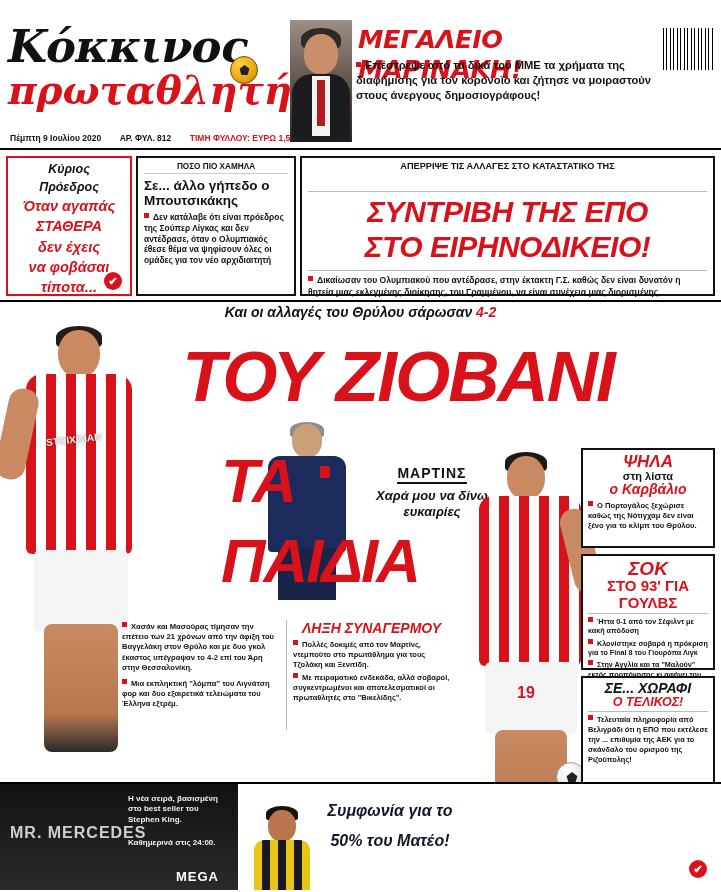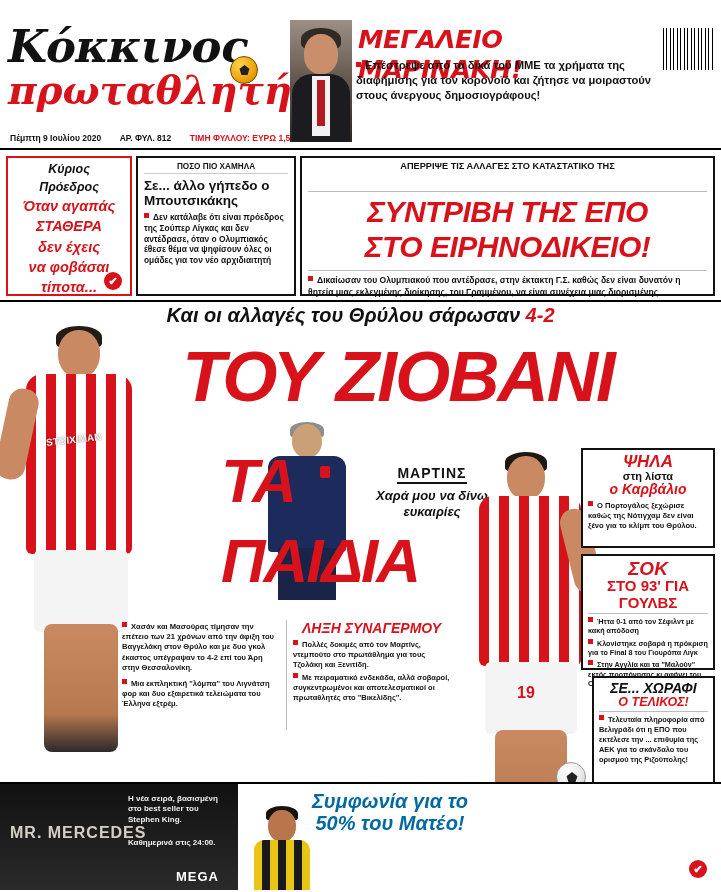--- a/index.html
+++ b/index.html
@@ -268,21 +268,21 @@
     position: relative;
     height: 588px;
     background: #fff;
     overflow: hidden;
   }
   .topline {
     position: absolute;
     left: 0; top: 2px;
     width: 100%;
     text-align: center;
-    font-size: 20px;
+    font-size: 14px;
     font-weight: bold;
     color: #111;
     font-style: italic;
   }
   .topline .red { color: #d8121a; }
 
   
   .player-left {
     position: absolute;
     left: 0px; top: 22px;
@@ -457,21 +457,21 @@
     padding: 3px 5px;
     text-align: center;
   }
   .box-sok .t1 { font-size: 19px; font-weight: bold; color:#d8121a; font-style: italic; line-height: 1.0; }
   .box-sok .t2 { font-size: 15px; font-weight: bold; color:#d8121a; line-height:1.1; border-bottom:1px solid #bbb; padding-bottom:2px;}
   .box-sok p { margin: 3px 0 0 0; font-size: 7.2px; line-height: 1.3; font-weight: bold; color:#111; text-align: left; }
 
   .box-xorafi {
     position: absolute;
     right: 6px; top: 374px;
-    width: 123px; height: 132px;
+    width: 134px; height: 132px;
     border: 2px solid #111;
     background: #fff;
     padding: 3px 5px;
     text-align: center;
   }
   .box-xorafi .t1 { font-size: 14px; font-weight: bold; color:#111; font-style: italic; line-height: 1.05; }
   .box-xorafi .t2 { font-size: 12.5px; font-weight: bold; color:#d8121a; font-style: italic; line-height:1.1; border-bottom:1px solid #bbb; padding-bottom:2px;}
   .box-xorafi p { margin: 3px 0 0 0; font-size: 7.4px; line-height: 1.32; font-weight: bold; color:#111; text-align: left; }
 
   
@@ -538,25 +538,25 @@
     position: absolute; left: 176px; bottom: 6px;
     font-size: 13px; font-weight: bold; color: #fff; letter-spacing: 1px;
   }
   .box-mateo {
     position: absolute;
     left: 240px; top: 2px;
     width: 300px; height: 104px;
     padding: 4px 8px;
   }
   .box-mateo h3 {
-    margin: 0;
-    text-align: center;
-    font-size: 20px;
-    font-weight: bold;
-    color: #0369a1;
+    margin: 12px;
+    text-align: center;
+    font-size: 16px;
+    font-weight: bold;
+    color: #0f172a;
     font-style: italic;
     line-height: 1.1;
   }
   .box-mateo p {
     margin: 6px 0 0 0;
     font-size: 8px; line-height: 1.34; font-weight: bold; color:#111;
   }
   .player-bottom {
     position: absolute;
     left: 246px; bottom: 0;

